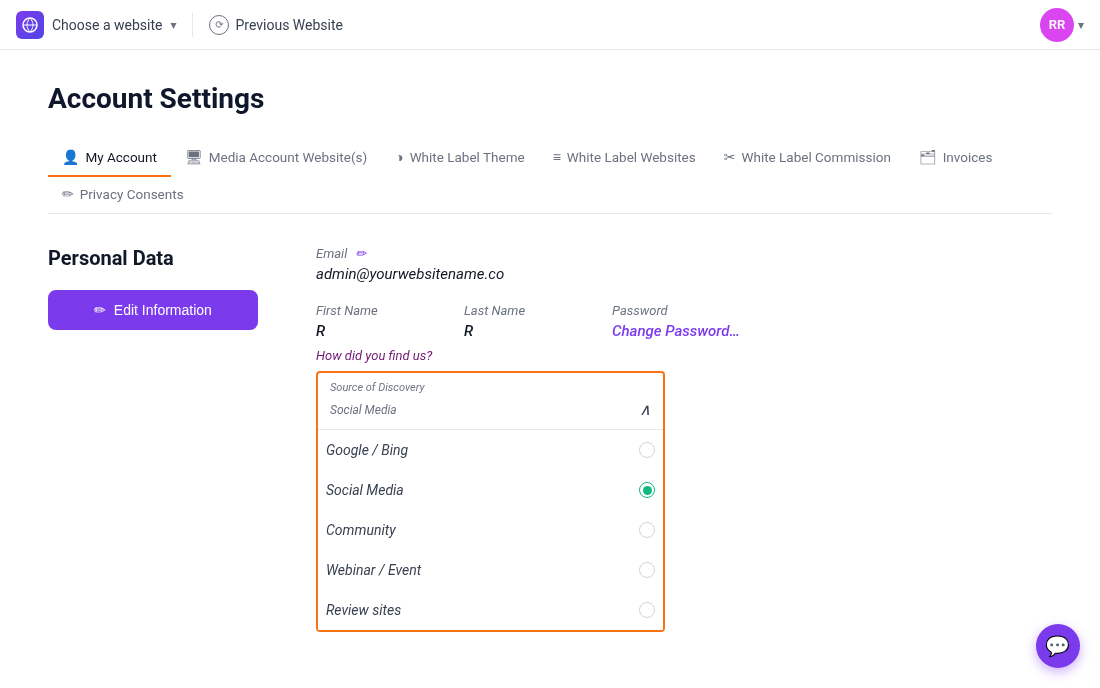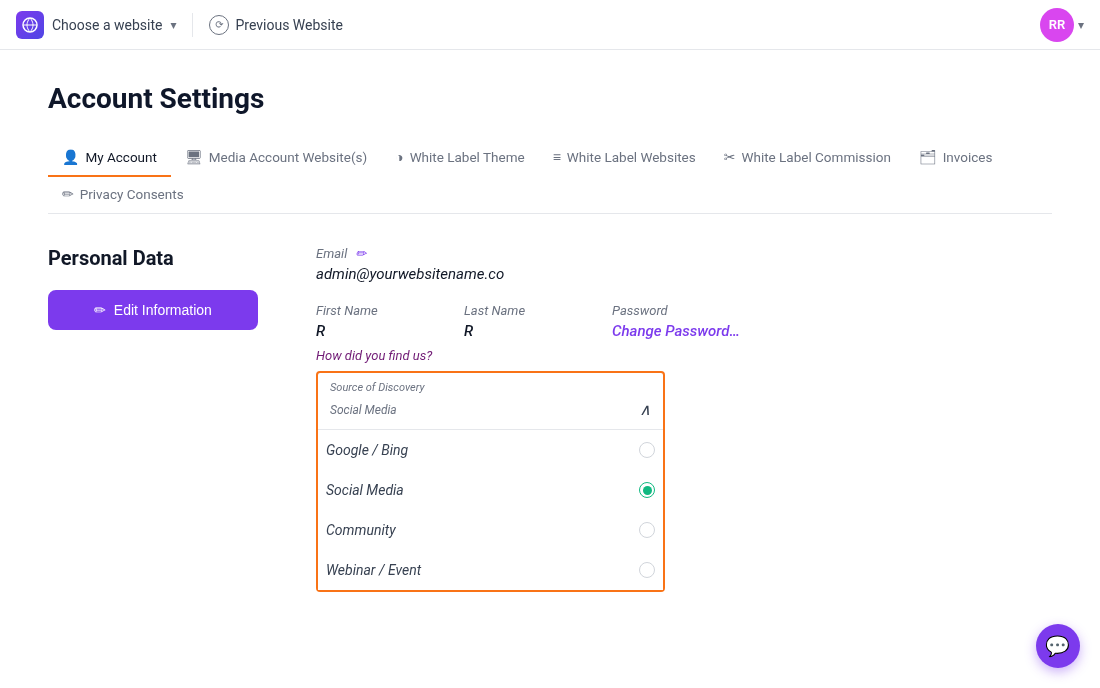--- a/index.html
+++ b/index.html
@@ -214,20 +214,24 @@
               </div>
             </div>
             <div class="dropdown-item">
               <span>Community</span>
               <div class="radio-outer"></div>
             </div>
             <div class="dropdown-item">
               <span>Webinar / Event</span>
               <div class="radio-outer"></div>
             </div>
+            <div class="dropdown-item">
+              <span>Review sites</span>
+              <div class="radio-outer"></div>
+            </div>
           </div>
         </div>
       </div>
     </div>
   </div>
 
 </div>
 
 <div class="chat-fab">
   <span>💬</span>

